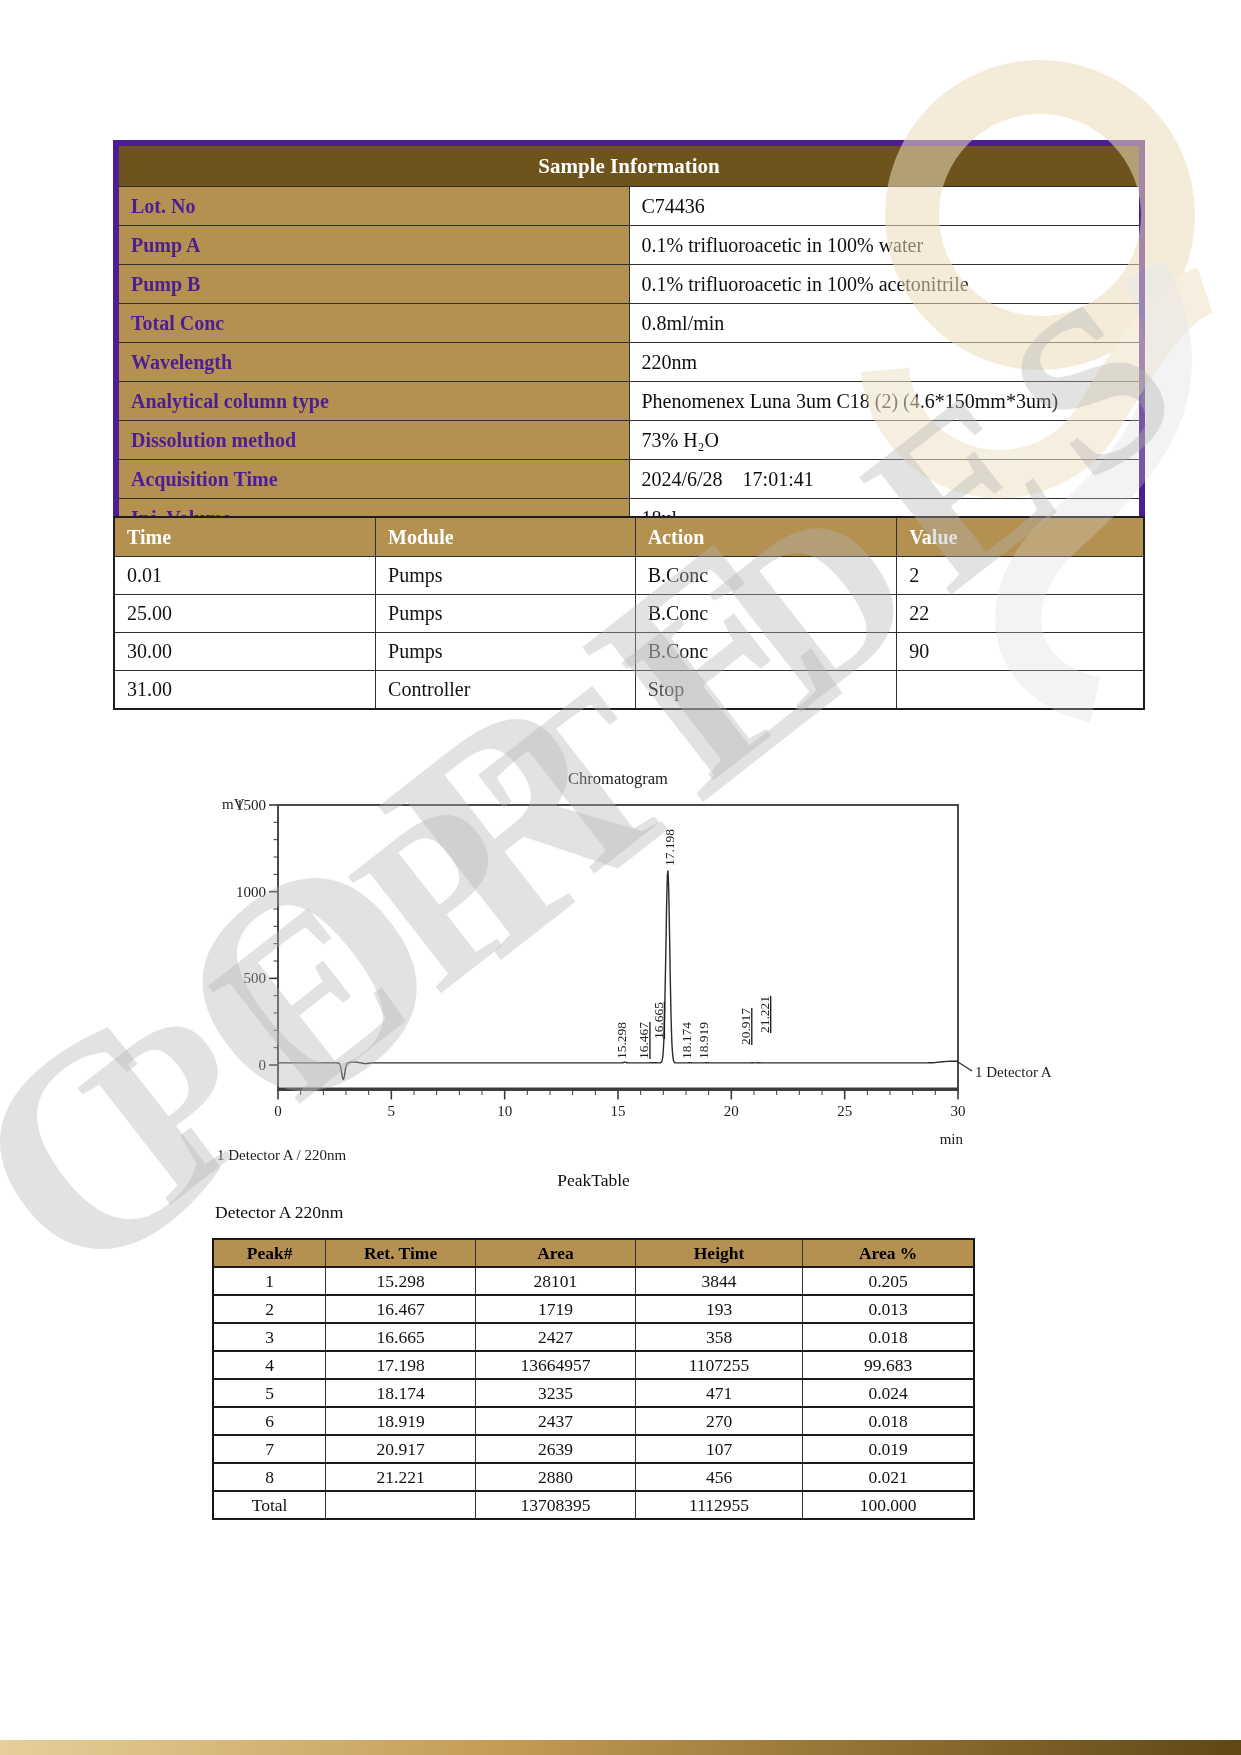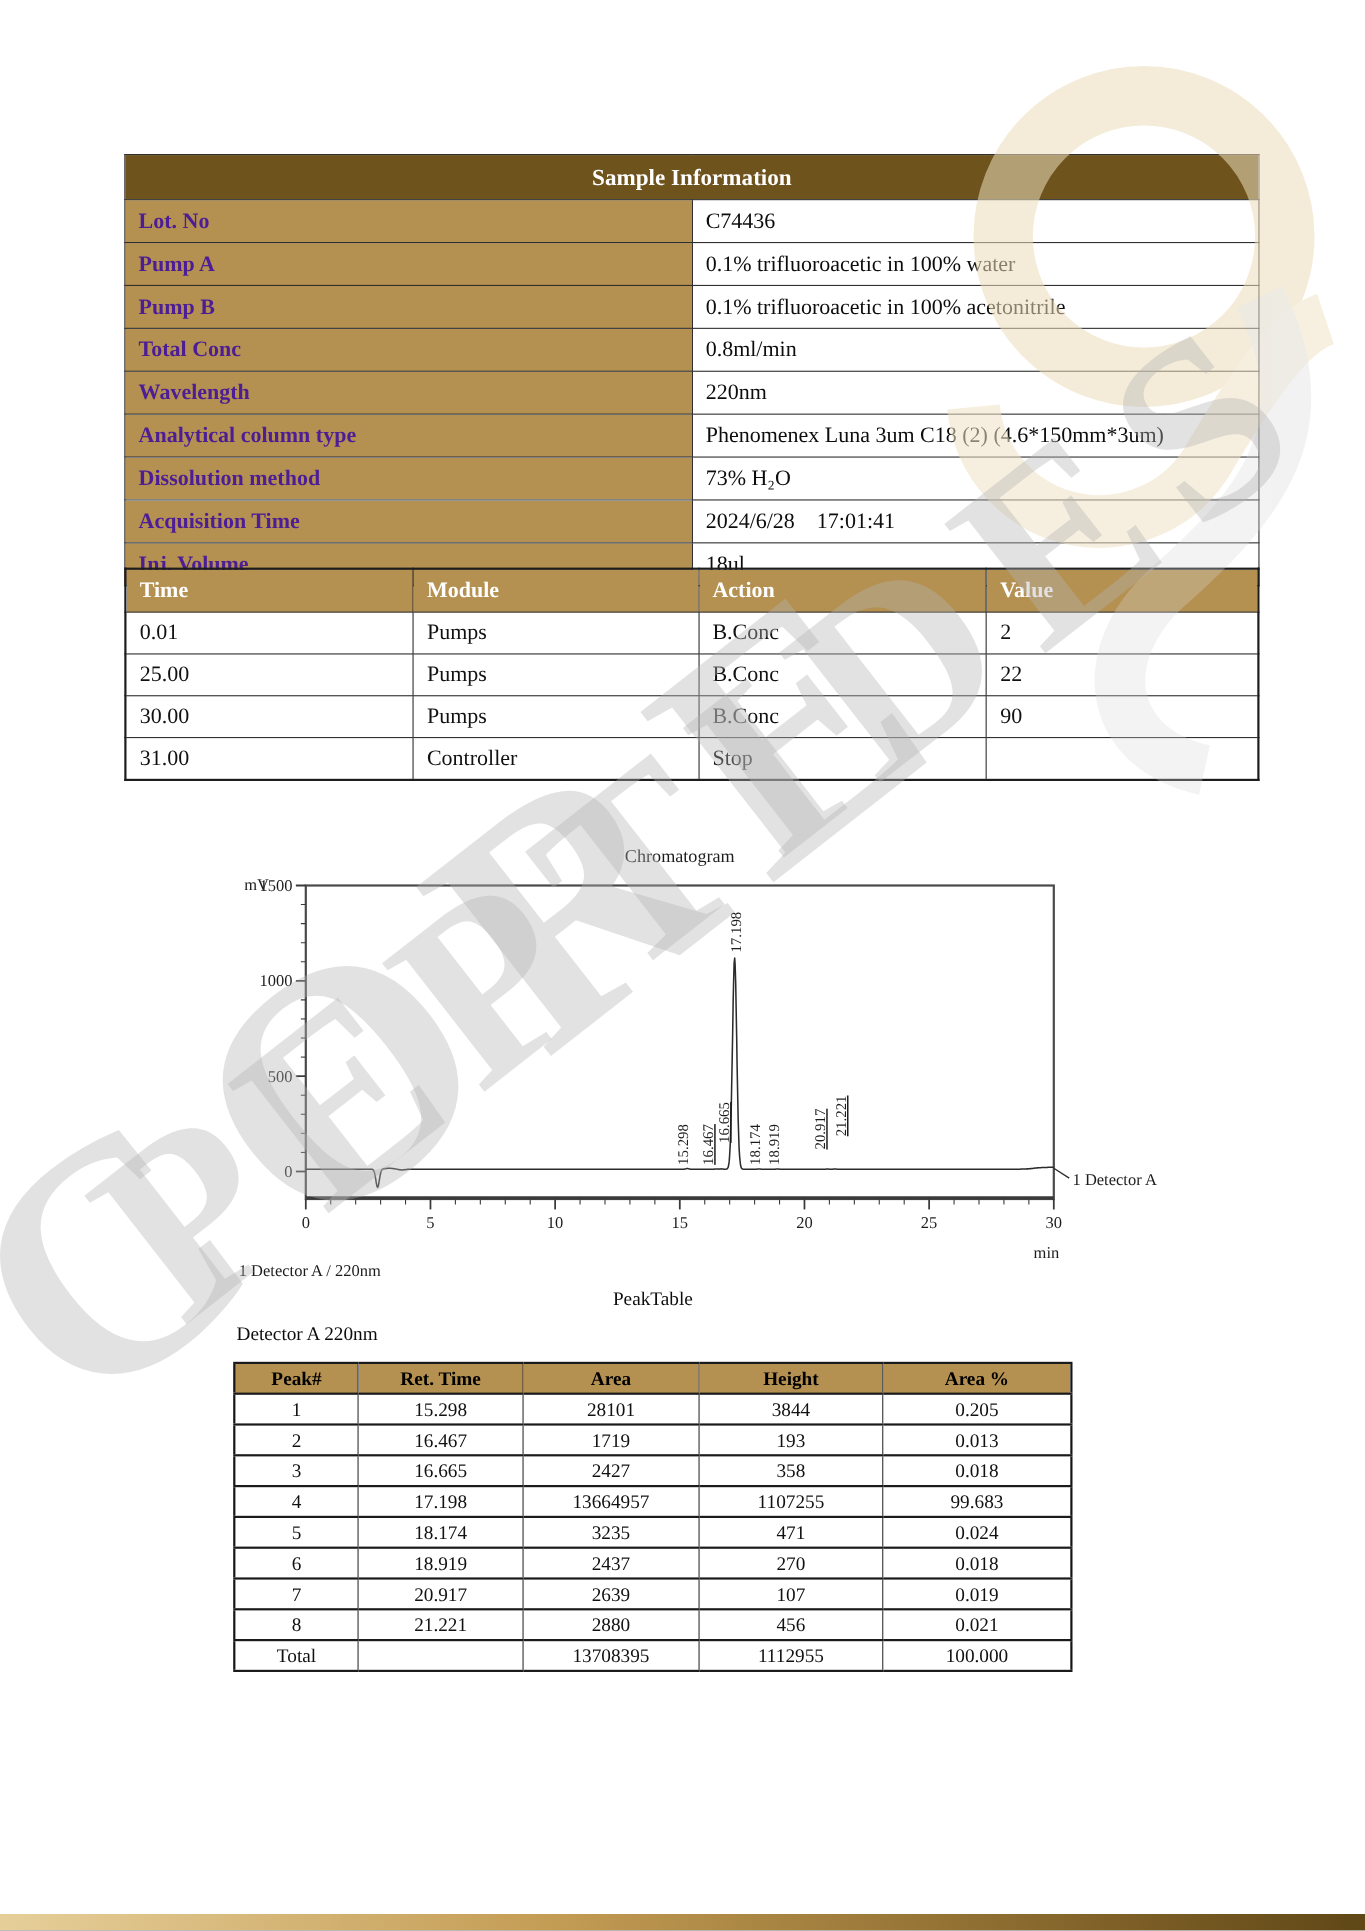--- a/index.html
+++ b/index.html
@@ -15,21 +15,21 @@
     font-size:300px; letter-spacing:42px; transform:rotate(-38deg);}
   .wm2{left:-150px; top:600px; width:1580px; height:280px; line-height:280px;
     font-size:228px; letter-spacing:26px; transform:rotate(-38deg);}
   .logo-wm{position:absolute; z-index:40; pointer-events:none; opacity:.55;}
   .footer-bar{position:absolute; z-index:60; left:0; bottom:0; width:100%; height:15px;
     background:linear-gradient(90deg,#e6cf9a 0%,#c49d55 40%,#8a6a2e 75%,#5f4716 100%);}
   
   table{border-collapse:collapse; table-layout:fixed;}
   .content{position:absolute; z-index:10;}
   .sample-table{left:113px; top:140px; width:1032px;}
-  .sample-table table{width:1032px; border:1px solid #4c1d95;}
+  .sample-table table{width:1032px; border:6px solid #4c1d95;}
   .sample-table td{border:1px solid #2f2f2f; height:34px; font-size:20px; padding:2px 12px; overflow:hidden;}
   .sample-table .hdr td{background:#6e531d; color:#fff; text-align:center; font-weight:bold; font-size:21px; height:36px;}
   .sample-table .lbl{background:#b59151; color:#4c1d95; font-weight:bold; width:281px;}
   .sample-table .val{background:transparent; color:#0d0d0d; white-space:pre;}
   .program-table{left:113px; top:516px; width:1032px;}
   .program-table table{width:1032px; border:2px solid #1d1d1d;padding-left:28px;}
   .program-table td,.program-table th{border:1px solid #2f2f2f; height:33px; font-size:20px; padding:2px 12px; text-align:left; overflow:hidden;}
   .program-table th{background:#b59151; color:#fff; font-weight:bold; height:34px;}
   .peak-block-title{left:212px; top:1170px; width:763px; text-align:center; font-size:17.5px; color:#0d0d0d;}
   .detector-sub{left:215px; top:1202px; font-size:17.5px; color:#0d0d0d;}

